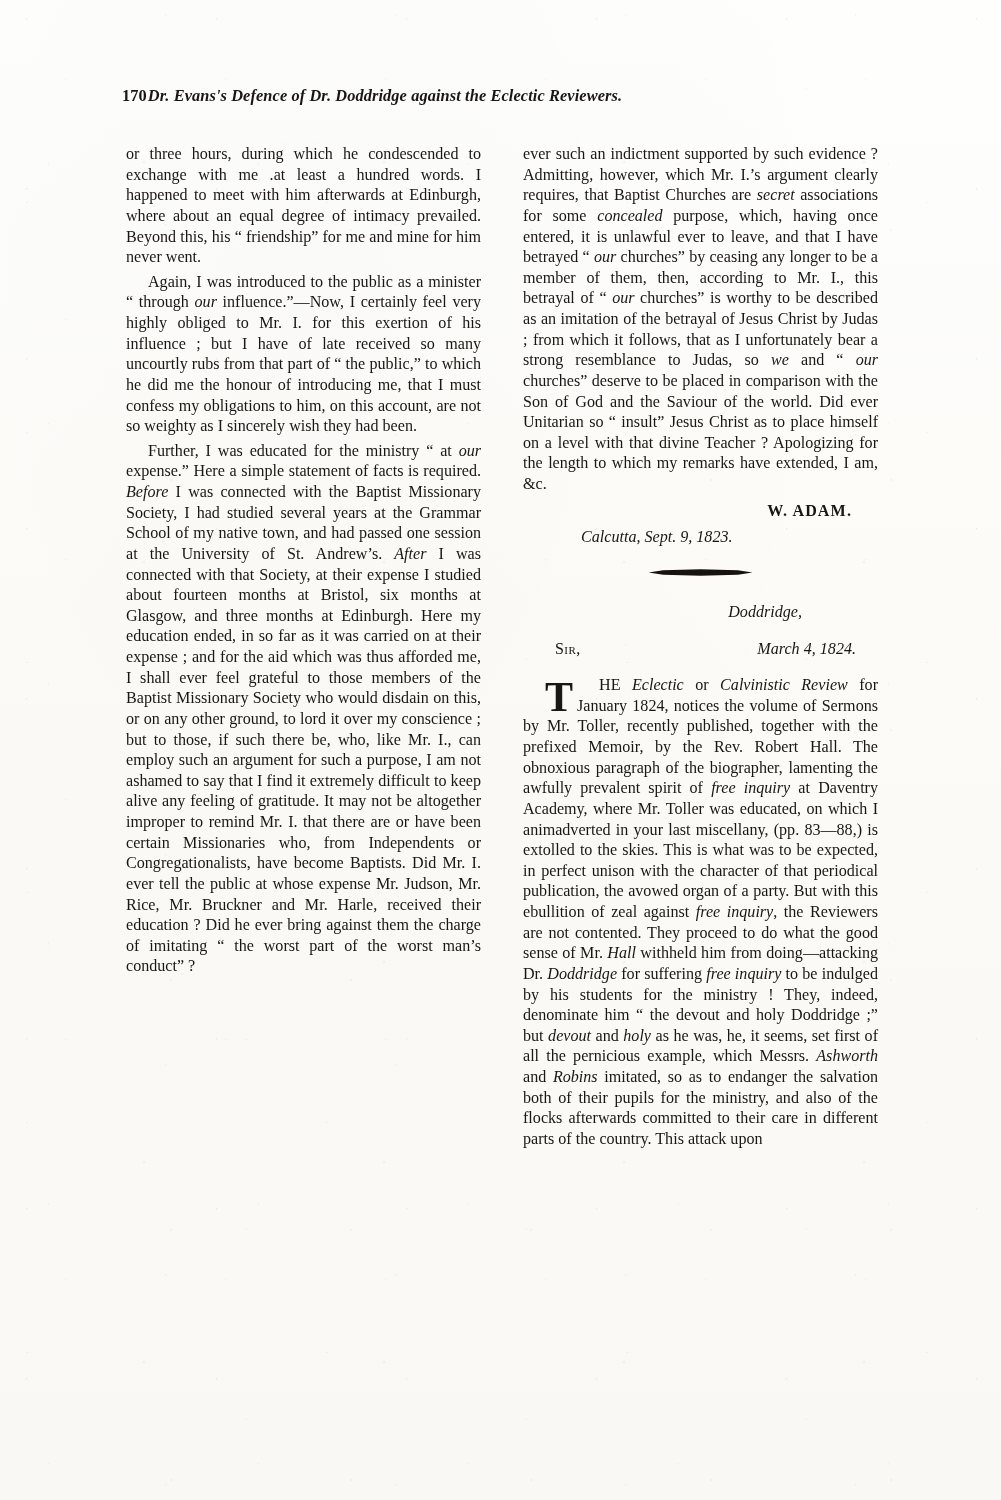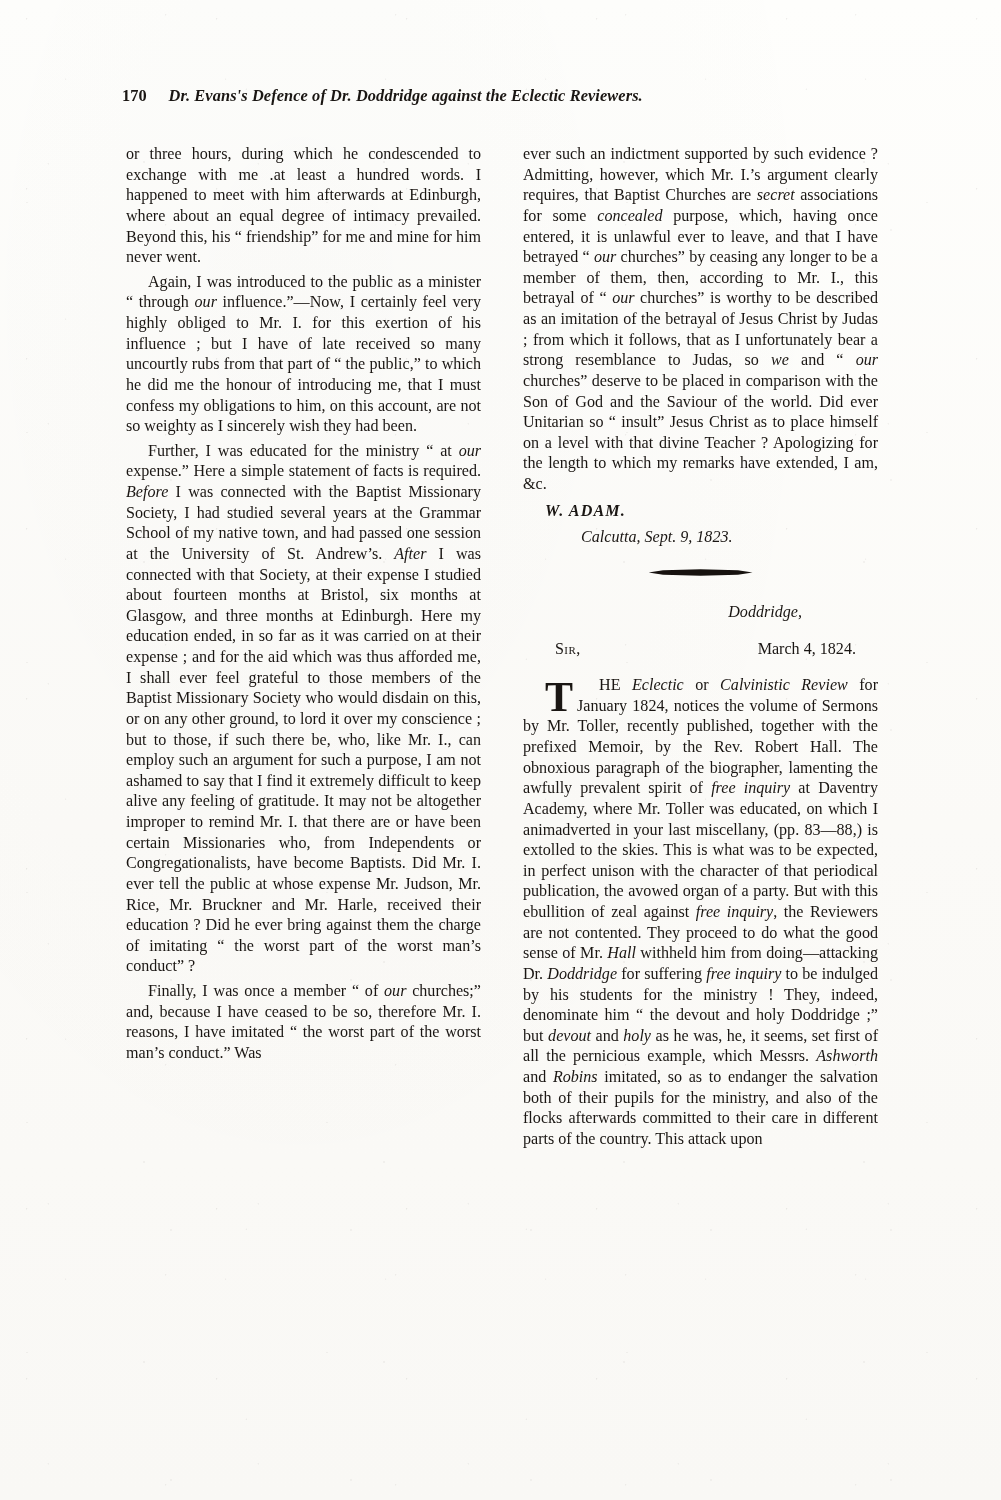--- a/index.html
+++ b/index.html
@@ -57,21 +57,21 @@
     font-weight: 700;
     font-style: italic;
     letter-spacing: .1px;
     white-space: nowrap;
     margin-bottom: 34px;
     transform: scaleX(.985);
     transform-origin: left center;
   }
   .running-head .folio {
     font-style: normal;
-    margin-right: 22px;
+    margin-right: 1px;
   }
 
   
   .columns {
     display: flex;
     gap: 34px;
   }
   .col {
     width: 363px;
     font-size: 16.1px;
@@ -87,26 +87,25 @@
   .col p.noindent {
     text-indent: 0;
   }
 
   i, em { }
 
   
   .signature {
     margin: 0;
     text-indent: 0;
-    text-align: left;
+    text-align: right;
     font-weight: 700;
     letter-spacing: 1.1px;
     padding-right: 26px;
     padding-top: 2px;
-    font-style: italic;
   }
   .place-date {
     margin: 0;
     text-indent: 0;
     font-style: italic;
     padding-left: 36px;
     padding-top: 2px;
   }
 
   
@@ -143,20 +142,21 @@
     justify-content: space-between;
     align-items: baseline;
     padding-left: 20px;
     padding-right: 10px;
   }
   .salutation {
     font-variant: small-caps;
     letter-spacing: .4px;
   }
   .letter-date {
+    font-style: italic;
   }
 
   
   .dropcap-para {
     text-indent: 0;
     margin: 0;
   }
   .dropcap {
     float: left;
     font-size: 42px;
@@ -181,21 +181,20 @@
     <div class="columns">
 
       <div class="col">
 
         <p class="noindent">or three hours, during which he condescended to exchange with me .at least a hundred words. I happened to meet with him afterwards at Edinburgh, where about an equal degree of intimacy prevailed. Beyond this, his “ friendship” for me and mine for him never went.</p>
 
         <p>Again, I was introduced to the public as a minister “ through <i>our</i> influence.”—Now, I certainly feel very highly obliged to Mr. I. for this exertion of his influence ; but I have of late received so many uncourtly rubs from that part of “ the public,” to which he did me the honour of introducing me, that I must confess my obligations to him, on this account, are not so weighty as I sincerely wish they had been.</p>
 
         <p>Further, I was educated for the ministry “ at <i>our</i> expense.” Here a simple statement of facts is required. <i>Before</i> I was connected with the Baptist Missionary Society, I had studied several years at the Grammar School of my native town, and had passed one session at the University of St. Andrew’s. <i>After</i> I was connected with that Society, at their expense I studied about fourteen months at Bristol, six months at Glasgow, and three months at Edinburgh. Here my education ended, in so far as it was carried on at their expense ; and for the aid which was thus afforded me, I shall ever feel grateful to those members of the Baptist Missionary Society who would disdain on this, or on any other ground, to lord it over my conscience ; but to those, if such there be, who, like Mr. I., can employ such an argument for such a purpose, I am not ashamed to say that I find it extremely difficult to keep alive any feeling of gratitude. It may not be altogether improper to remind Mr. I. that there are or have been certain Missionaries who, from Independents or Congregationalists, have become Baptists. Did Mr. I. ever tell the public at whose expense Mr. Judson, Mr. Rice, Mr. Bruckner and Mr. Harle, received their education ? Did he ever bring against them the charge of imitating “ the worst part of the worst man’s conduct” ?</p>
 
-        <p>Finally, I was once a member “ of <i>our</i> churches;” and, because I have ceased to be so, therefore Mr. I. reasons, I have imitated “ the worst part of the worst man’s conduct.” Was</p>
 
       </div>
 
       <div class="col">
 
         <p class="noindent">ever such an indictment supported by such evidence ? Admitting, however, which Mr. I.’s argument clearly requires, that Baptist Churches are <i>secret</i> associations for some <i>concealed</i> purpose, which, having once entered, it is unlawful ever to leave, and that I have betrayed “ <i>our</i> churches” by ceasing any longer to be a member of them, then, according to Mr. I., this betrayal of “ <i>our</i> churches” is worthy to be described as an imitation of the betrayal of Jesus Christ by Judas ; from which it follows, that as I unfortunately bear a strong resemblance to Judas, so <i>we</i> and “ <i>our</i> churches” deserve to be placed in comparison with the Son of God and the Saviour of the world. Did ever Unitarian so “ insult” Jesus Christ as to place himself on a level with that divine Teacher ? Apologizing for the length to which my remarks have extended, I am, &amp;c.</p>
 
         <p class="signature">W. ADAM.</p>
 
         <p class="place-date">Calcutta, Sept. 9, 1823.</p>

